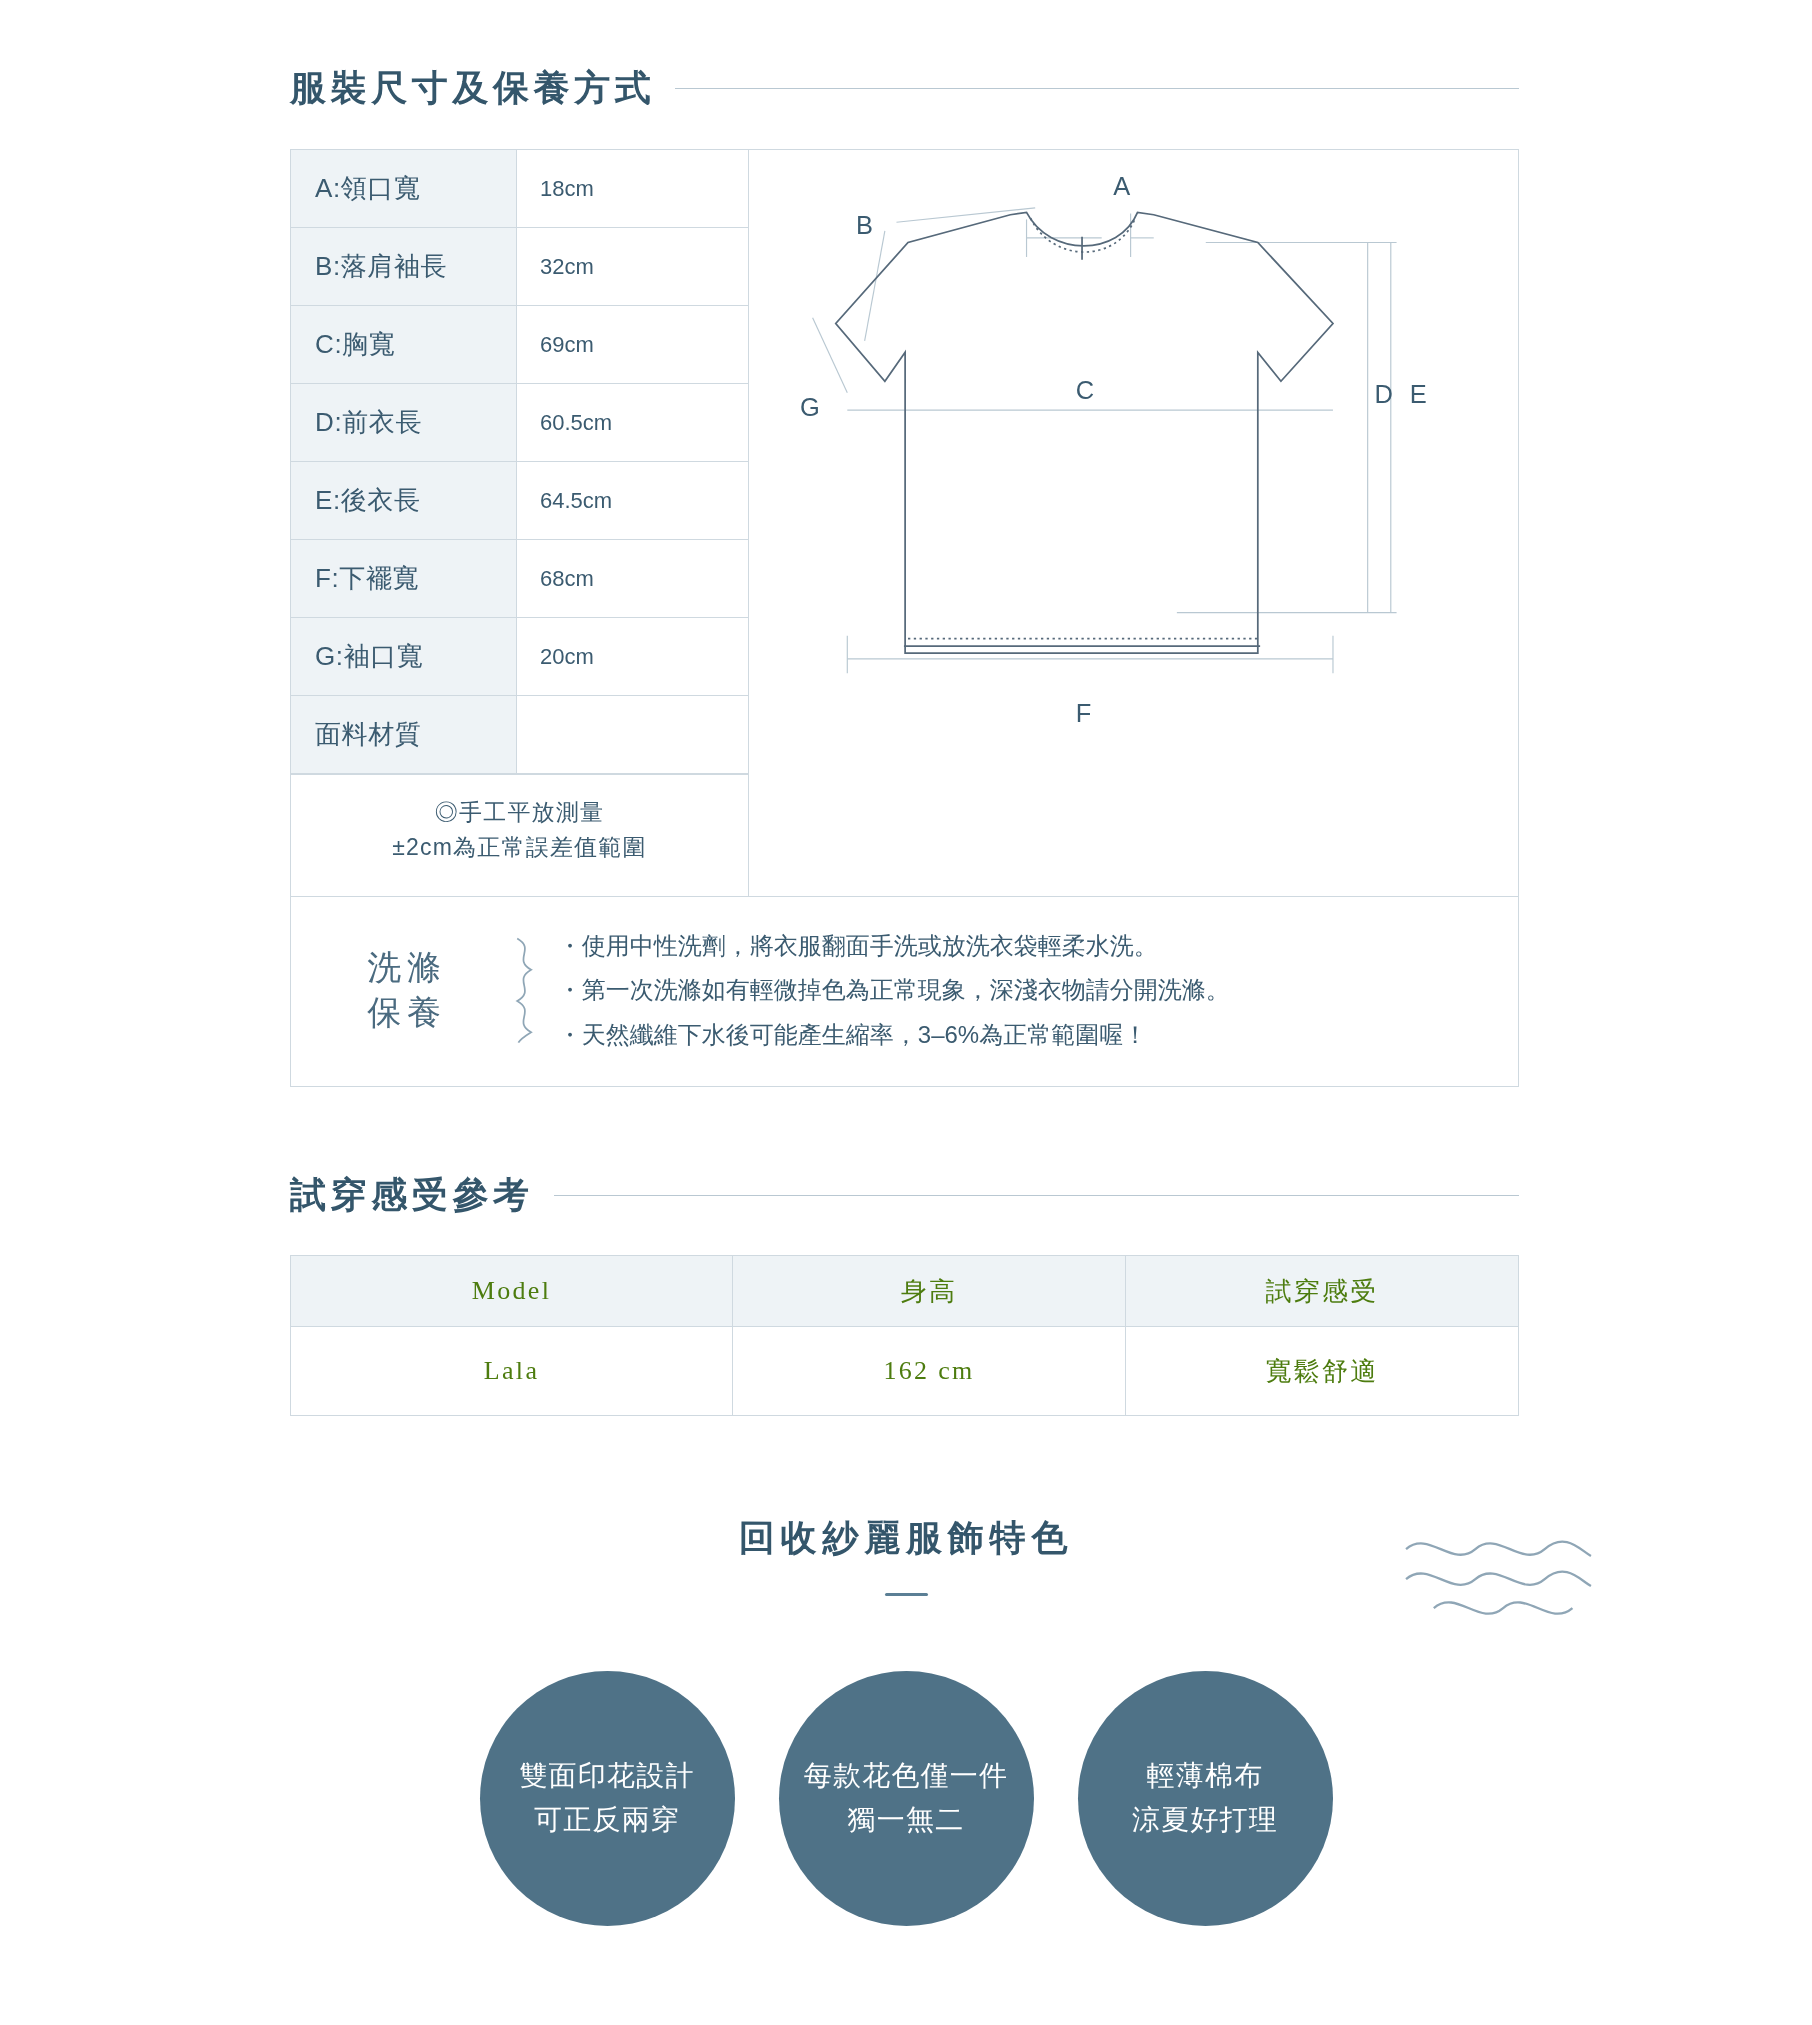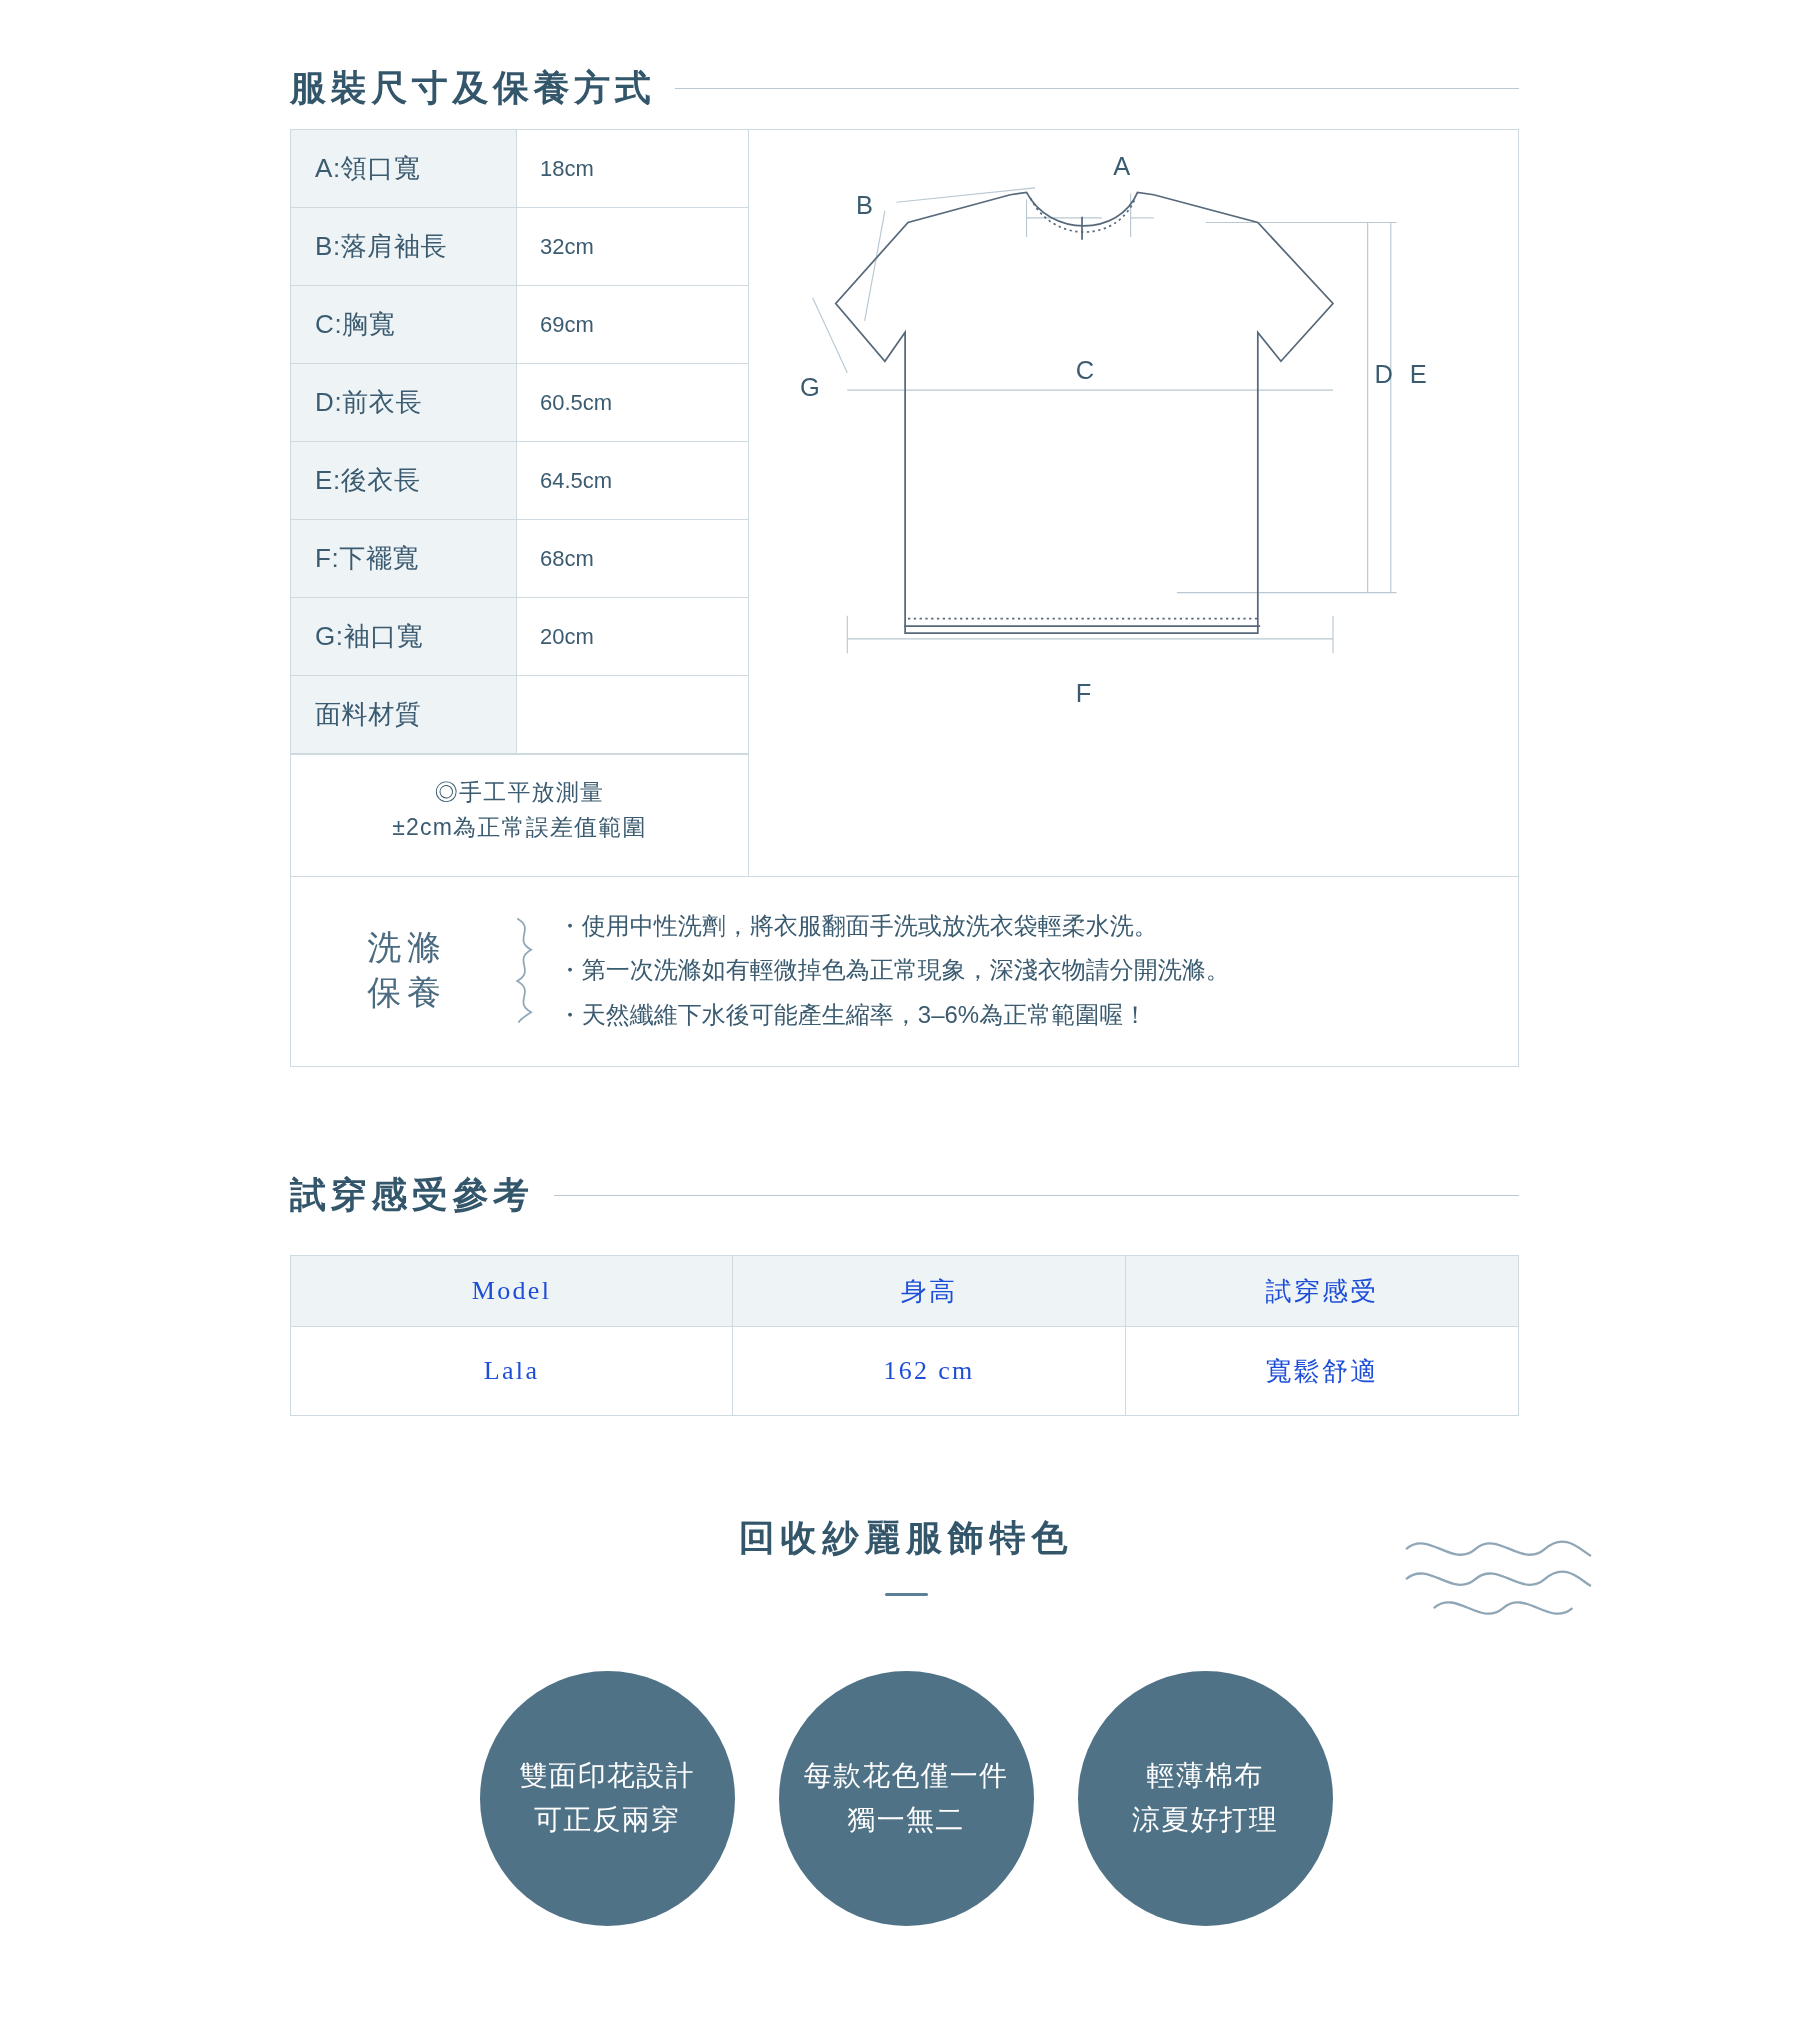--- a/index.html
+++ b/index.html
@@ -42,21 +42,21 @@
 
   
   #size-section {
     position: absolute;
     left: 290px;
     top: 64px;
     width: 1229px;
   }
   .size-body {
     display: flex;
-    margin-top: 16px;
+    margin-top: 36px;
     border: 1.2px solid #cfd9e0;
     box-sizing: border-box;
   }
   .size-table {
     width: 458px;
     border-right: 1.2px solid #cfd9e0;
     box-sizing: border-box;
   }
   .size-row {
     display: flex;
@@ -162,21 +162,21 @@
     margin-top: 35px;
     border: 1.2px solid #cfd9e0;
     border-collapse: collapse;
     width: 100%;
   }
   .fit-table th, .fit-table td {
     border: 1.2px solid #cfd9e0;
     text-align: center;
     font-size: 26px;
     font-weight: normal;
-    color: #1d4ed8;
+    color: #4d7c0f;
     letter-spacing: 2.3px;
   }
   .fit-table th {
     background: #eef3f6;
     height: 68px;
   }
   .fit-table td {
     height: 86px;
     background: #ffffff;
   }

